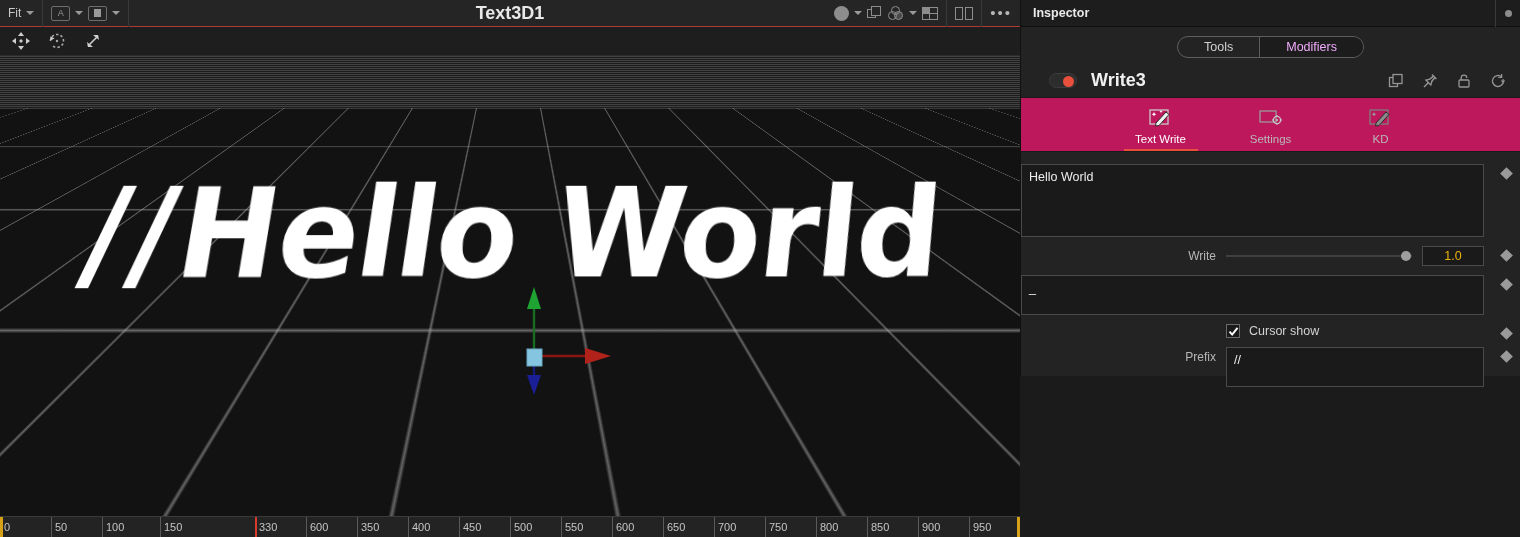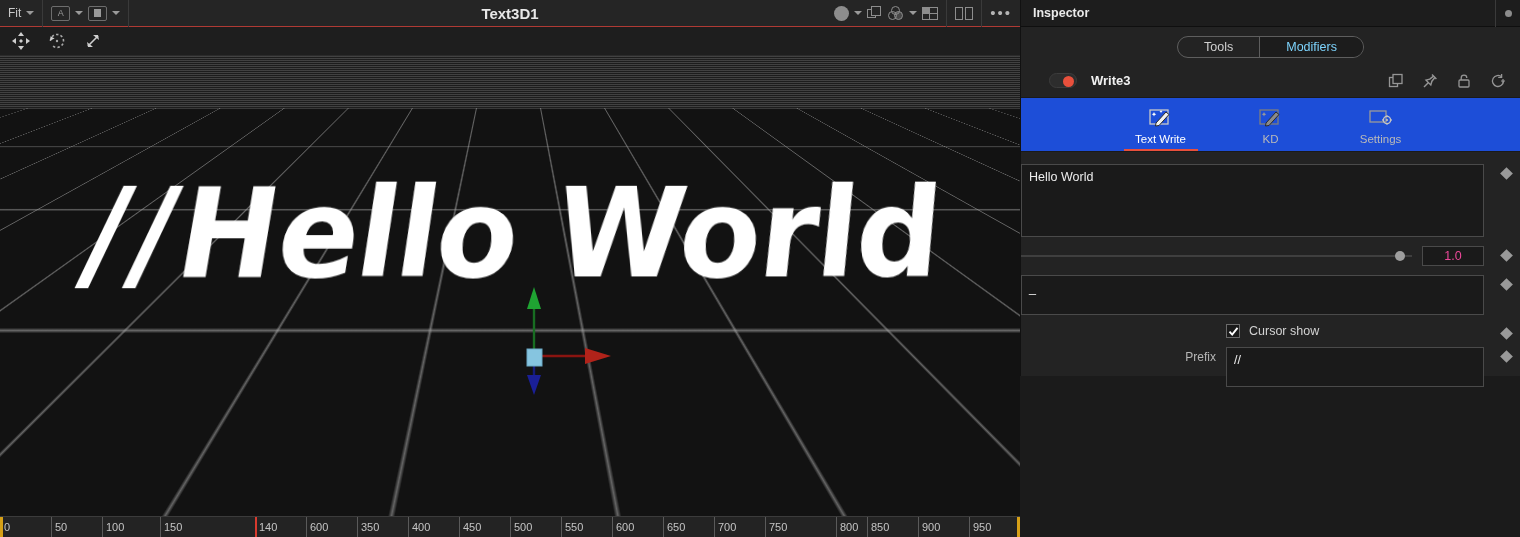--- a/index.html
+++ b/index.html
@@ -29,21 +29,21 @@
   .chev { width:0;height:0;border-left:4px solid transparent;border-right:4px solid transparent;border-top:4px solid #9a9a9a; }
   .vt-box {
     width:19px;height:15px;border:1px solid #6d6d6d;border-radius:2px;
     display:flex;align-items:center;justify-content:center;
     color:#9a9a9a;font-size:9px;
   }
   .vt-box .inner-sq { width:8px;height:8px;background:#9a9a9a; }
   .vt-box.split .inner-sq { width:7px;height:8px;margin-right:1px; }
   .viewer-title {
     position:absolute; left:0; right:0; text-align:center;
-    font-weight:bold; color:#e8e8e8; font-size:15px; pointer-events:none;
+    font-weight:bold; color:#e8e8e8; font-size:18px; pointer-events:none;
   }
   .vt-right { margin-left:auto; display:flex; align-items:center; height:27px; }
   .vt-right .vt-group { border-right:1px solid #3a3a3a; border-left:none; }
   .circle-ico { width:15px;height:15px;border-radius:50%;background:#8d8d8d; }
   .stack-ico { position:relative; width:16px;height:14px; }
   .stack-ico i { position:absolute;border:1px solid #8d8d8d;display:block; }
   .stack-ico i:nth-child(1){ left:0;top:3px;width:9px;height:9px; }
   .stack-ico i:nth-child(2){ left:4px;top:0;width:10px;height:10px;background:#252525; }
   .venn { position:relative; width:16px;height:15px; }
   .venn i { position:absolute; width:9px;height:9px;border:1px solid #8d8d8d;border-radius:50%; }
@@ -155,38 +155,38 @@
   }
   .small-dot { width:7px;height:7px;border-radius:50%;background:#8d8d8d; }
 
   .tabs-row { display:flex; justify-content:center; padding:9px 0 6px; }
   .seg { display:flex; border:1px solid #5e5e5e; border-radius:12px; overflow:hidden; height:22px; }
   .seg div {
     padding:0 26px; display:flex; align-items:center; font-size:12.5px;
     color:#d0d0d0; cursor:pointer;
   }
   .seg div:first-child { border-right:1px solid #5e5e5e; }
-  .seg div.active { color:#7dd3fc; background:#1c1c1c; }
+  .seg div.active { color:#f0abfc; background:#1c1c1c; }
 
   .node-row {
     display:flex; align-items:center; height:34px; padding:0 8px 0 28px;
     border-bottom:1px solid #1a1a1a; position:relative;
   }
   .toggle {
     width:28px;height:15px;border-radius:8px;background:#2d2d2d;
     border:1px solid #3c3c3c; position:relative; cursor:pointer;
   }
   .toggle i { position:absolute; left:13px; top:2px; width:11px;height:11px;border-radius:50%;background:#e8503c; }
-  .node-name { margin-left:14px; font-weight:bold; font-size:13px; color:#f0f0f0; }
+  .node-name { margin-left:14px; font-weight:bold; font-size:18px; color:#f0f0f0; }
   .node-icons { margin-left:auto; display:flex; gap:18px; align-items:center; padding-right:6px; }
   .node-icons .ni { width:16px;height:16px;opacity:.72;cursor:pointer; }
 
   .tool-tabs {
     display:flex; justify-content:center; gap:36px; padding:8px 0 0;
-    border-bottom:1px solid #1a1a1a; background:#1d4ed8;
+    border-bottom:1px solid #1a1a1a; background:#be185d;
   }
   .tool-tab { display:flex; flex-direction:column; align-items:center; width:74px; cursor:pointer; padding-bottom:4px; }
   .tool-tab .tt-ico { height:24px; display:flex; align-items:center; justify-content:center; }
   .tool-tab .tt-lbl { font-size:11.5px; color:#b9b9b9; margin-top:3px; }
   .tool-tab.active .tt-lbl { color:#ffffff; }
   .tool-tab.active { border-bottom:2px solid #e8503c; }
 
   .form { padding:12px 0 0; }
   .field { display:flex; align-items:flex-start; padding:0 0 0 0; margin-bottom:9px; }
   .field .lab {
@@ -207,21 +207,21 @@
   }
   .dia-cell { width:28px; display:flex; justify-content:center; flex:0 0 28px; }
 
   .slider-row { display:flex; align-items:center; gap:10px; }
   .slider { position:relative; flex:1; height:16px; }
   .slider .track { position:absolute; left:0; right:0; top:7px; height:2px; background:#3f3f3f; }
   .slider .knob { position:absolute; top:3px; width:10px;height:10px;border-radius:50%;background:#9e9e9e; cursor:pointer; }
   .num-box {
     width:62px; height:20px; background:#1a1a1a; border:1px solid #4a4a4a;
     display:flex; align-items:center; justify-content:center;
-    font-size:12.5px; color:#ec4899;
+    font-size:12.5px; color:#eab308;
   }
 
   .check-row { display:flex; align-items:center; margin-bottom:9px; }
   .check-row .spacer { width:205px; flex:0 0 205px; }
   .check-row .cbwrap { flex:1; display:flex; align-items:center; gap:9px; padding-left:0; }
   .cb {
     width:14px;height:14px;background:#1a1a1a;border:1px solid #6a6a6a;
     display:flex;align-items:center;justify-content:center; cursor:pointer;
   }
   .cb svg { display:block; }
@@ -355,21 +355,21 @@
         <div class="tick" style="left: 102px;">
           <span>100</span>
         </div>
         <div class="tick" style="left: 160px;">
           <span>150</span>
         </div>
         <div class="tick" style="left: 204px; margin-top: 39px;">
           <span>200</span>
         </div>
         <div class="tick" style="left: 255px;">
-          <span>140</span>
+          <span>330</span>
         </div>
         <div class="tick" style="left: 306px;">
           <span>600</span>
         </div>
         <div class="tick" style="left: 357px;">
           <span>350</span>
         </div>
         <div class="tick" style="left: 408px;">
           <span>400</span>
         </div>
@@ -387,21 +387,21 @@
         </div>
         <div class="tick" style="left: 663px;">
           <span>650</span>
         </div>
         <div class="tick" style="left: 714px;">
           <span>700</span>
         </div>
         <div class="tick" style="left: 765px;">
           <span>750</span>
         </div>
-        <div class="tick" style="left: 836px;">
+        <div class="tick" style="left: 816px;">
           <span>800</span>
         </div>
         <div class="tick" style="left: 867px;">
           <span>850</span>
         </div>
         <div class="tick" style="left: 918px;">
           <span>900</span>
         </div>
         <div class="tick" style="left: 969px;">
           <span>950</span>
@@ -475,54 +475,55 @@
                 <path d="M6 5l.7 1.6L8.3 7.3 6.7 8 6 9.6 5.3 8 3.7 7.3 5.3 6.6z"></path>
                 <path d="M13 3l.5 1.1 1.1.5-1.1.5L13 6.2l-.5-1.1-1.1-.5 1.1-.5z"></path>
               </g>
             </svg>
         </span>
         <span class="tt-lbl">Text Write</span>
       </div>
       <div class="tool-tab">
         <span class="tt-ico">
           <svg width="26" height="22" viewBox="0 0 26 22">
-              <rect x="2" y="3" width="18" height="14" fill="none" stroke="#7e7e7e" stroke-width="1.3"></rect>
-              <path d="M8 16l10-11 3 2.5L11 18.5 7.5 19z" fill="#8b8b8b" stroke="#2b2b2b" stroke-width="1"></path>
-              <path d="M6 5l.7 1.6L8.3 7.3 6.7 8 6 9.6 5.3 8 3.7 7.3 5.3 6.6z" fill="#9a9a9a"></path>
-            </svg>
-        </span>
-        <span class="tt-lbl">KD</span>
-      </div>
-      <div class="tool-tab">
-        <span class="tt-ico">
-          <svg width="26" height="22" viewBox="0 0 26 22">
               <rect x="2" y="4" width="16" height="11" fill="none" stroke="#9a9a9a" stroke-width="1.3"></rect>
               <circle cx="19" cy="13" r="3.6" fill="none" stroke="#c4c4c4" stroke-width="1.4"></circle>
               <circle cx="19" cy="13" r="1.1" fill="#c4c4c4"></circle>
               <g stroke="#c4c4c4" stroke-width="1.3">
                 <path d="M19 8.2v1.4M19 16.4v1.4M14.2 13h1.4M22.4 13h1.4"></path>
               </g>
             </svg>
         </span>
         <span class="tt-lbl">Settings</span>
       </div>
+      <div class="tool-tab">
+        <span class="tt-ico">
+          <svg width="26" height="22" viewBox="0 0 26 22">
+              <rect x="2" y="3" width="18" height="14" fill="none" stroke="#7e7e7e" stroke-width="1.3"></rect>
+              <path d="M8 16l10-11 3 2.5L11 18.5 7.5 19z" fill="#8b8b8b" stroke="#2b2b2b" stroke-width="1"></path>
+              <path d="M6 5l.7 1.6L8.3 7.3 6.7 8 6 9.6 5.3 8 3.7 7.3 5.3 6.6z" fill="#9a9a9a"></path>
+            </svg>
+        </span>
+        <span class="tt-lbl">KD</span>
+      </div>
     </div>
 
     <div class="form">
 
       <div class="field">
         <div class="ctl">
             <textarea class="ta tall" style="">Hello World</textarea>
           </div>
         <div class="dia-cell">
             <span class="diamond"></span>
           </div>
       </div>
 
       <div class="field">
+        <div class="lab">Write</div>
         <div class="ctl">
           <div class="slider-row">
             <span class="slider">
               <i class="track"></i>
               <i class="knob" id="write-knob" style="left: calc(97% - 5px);"></i>
             </span>
             <span class="num-box">1.0</span>
           </div>
         </div>
         <div class="dia-cell">

